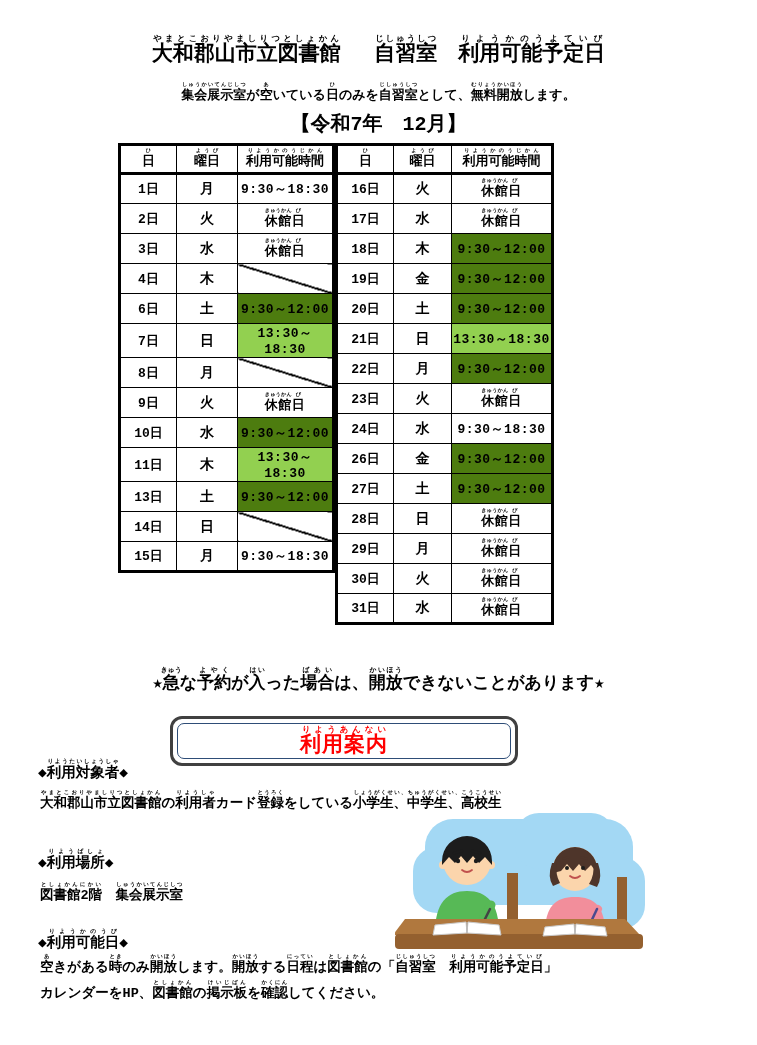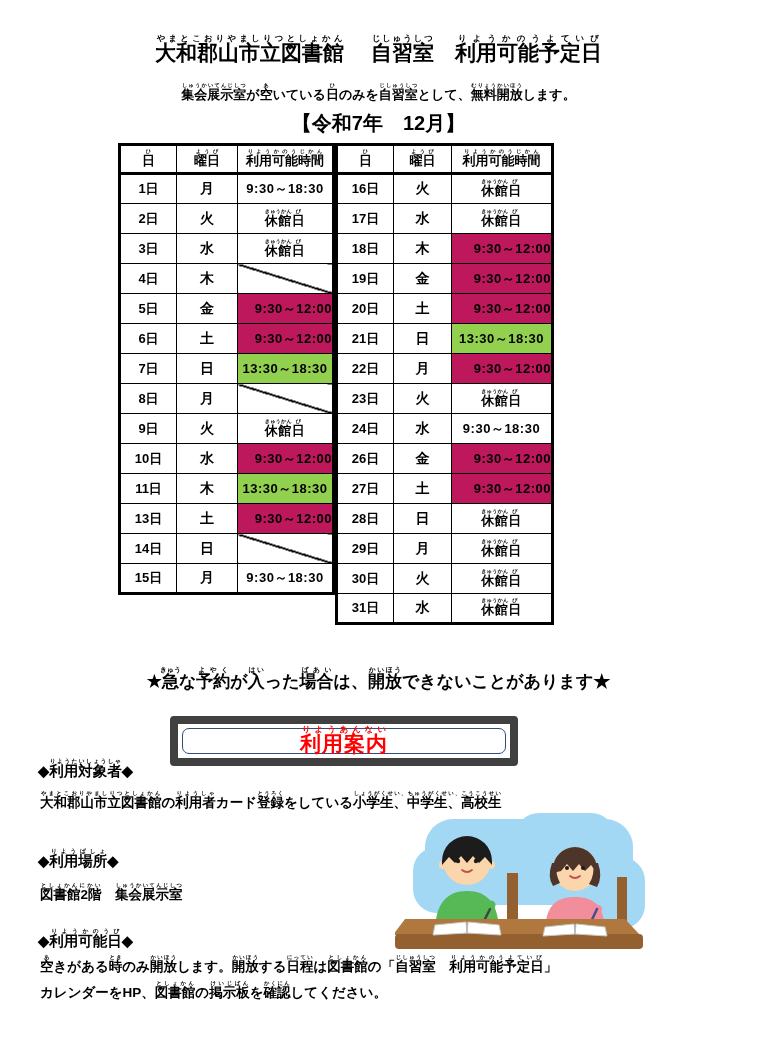--- a/index.html
+++ b/index.html
@@ -1,45 +1,45 @@
 <!DOCTYPE html>
 <html><head>
 <meta charset="utf-8">
 <style>
   html,body { margin:0; padding:0; background:#fff; }
   .page {
     position:relative; width:757px; height:1045px; background:#ffffff;
-    font-family:Liberation Sans, sans-serif; color:#000; overflow:hidden;
+    font-family:Liberation Mono, monospace; color:#000; overflow:hidden;
     font-weight:bold;
   }
   ruby rt { font-size:0.40em; font-weight:bold; letter-spacing:0; }
 
   .title   { position:absolute; top:34px;  left:0; width:100%; text-align:center; font-size:21px; line-height:1.3; }
   .subtitle{ position:absolute; top:82px;  left:0; width:100%; text-align:center; font-size:13px; }
   .month   { position:absolute; top:110px; left:0; width:100%; text-align:center; font-size:20px; }
 
   .tables { position:absolute; top:143px; left:118px; display:flex; align-items:flex-start; }
   table { border-collapse:collapse; table-layout:fixed; border:3px solid #000; }
   th, td { border:1.5px solid #000; text-align:center; vertical-align:middle; padding:0; }
   thead th { border-bottom:3px solid #000; font-size:13px; height:26px; }
   tbody tr { height:30px; }
   .c-date { font-size:13px; }
   .c-wday { font-size:14px; }
   .c-time { font-size:13px; letter-spacing:0.5px; }
-  .t-yellow { background:#be185d;text-align:right; }
+  .t-yellow { background:#4d7c0f; }
   .t-green  { background:#92D050;margin-top:39px; }
   .t-closed { font-size:13px; }
   .t-slash  { background:linear-gradient(to top right,
               transparent calc(50% - 1px), #000 calc(50% - 1px),
               #000 calc(50% + 1px), transparent calc(50% + 1px)); }
 
   .star-notice { position:absolute; top:666px; left:0; width:100%; text-align:center; font-size:17px; }
 
   .guide-box-outer { position:absolute; top:716px; left:170px; width:348px; height:50px;
-    border:8px solid #404040; border-radius:4px; padding:4px; box-sizing:border-box; background:#fff; }
+    border:3px solid #404040; border-radius:12px; padding:4px; box-sizing:border-box; background:#fff; }
   .guide-box-inner { width:100%; height:100%; border:1.5px solid #2E4D77; border-radius:7px;
     box-sizing:border-box; display:flex; align-items:center; justify-content:center; }
   .guide-label { color:#FF0000; font-size:21px; letter-spacing:1px; }
   .guide-label rt { color:#FF0000; }
 
   .sec-head { position:absolute; left:38px; font-size:14.5px; white-space:nowrap; }
   .sec-body { position:absolute; left:40px; font-size:13.5px; white-space:nowrap; }
   .h1 { top:758px; } .b1 { top:790px; }
   .h2 { top:848px; } .b2 { top:882px; }
   .h3 { top:928px; } .b3 { top:954px; }
@@ -83,25 +83,20 @@
           </tr>
           <tr>
             <td class="c-date">3日</td>
             <td class="c-wday">水</td>
             <td class="c-time t-closed"><ruby>休館<rt>きゅうかん</rt></ruby><ruby>日<rt>び</rt></ruby></td>
           </tr>
           <tr>
             <td class="c-date">4日</td>
             <td class="c-wday">木</td>
             <td class="c-time t-slash"></td>
-          </tr>
-          <tr>
-            <td class="c-date">5日</td>
-            <td class="c-wday">金</td>
-            <td class="c-time t-yellow">9:30～12:00</td>
           </tr>
           <tr>
             <td class="c-date">6日</td>
             <td class="c-wday">土</td>
             <td class="c-time t-yellow">9:30～12:00</td>
           </tr>
           <tr>
             <td class="c-date">7日</td>
             <td class="c-wday">日</td>
             <td class="c-time t-green">13:30～18:30</td>

